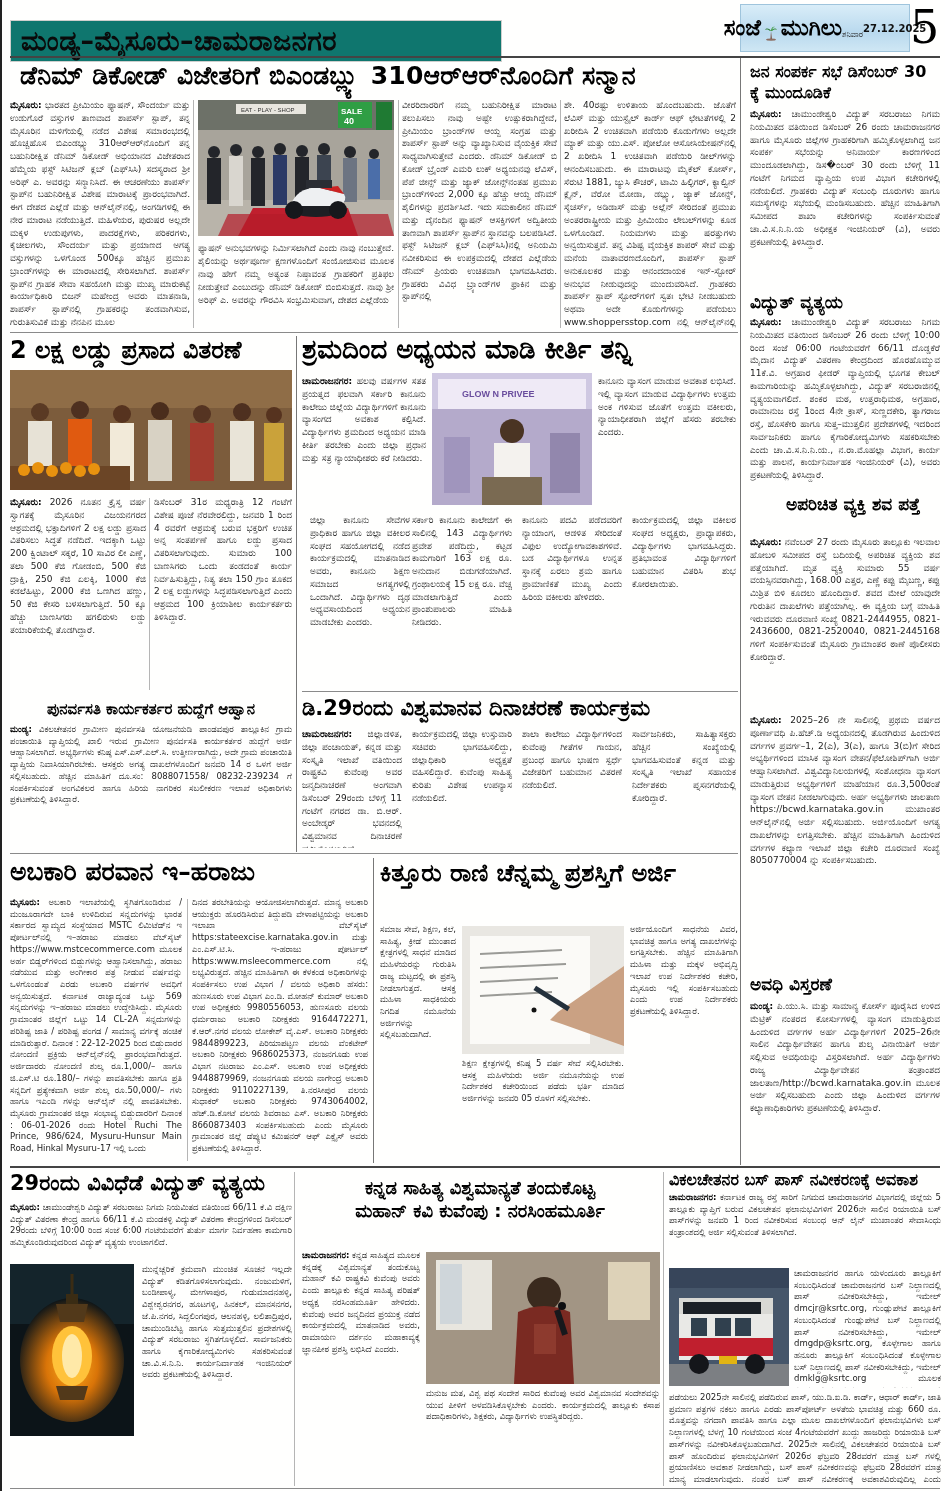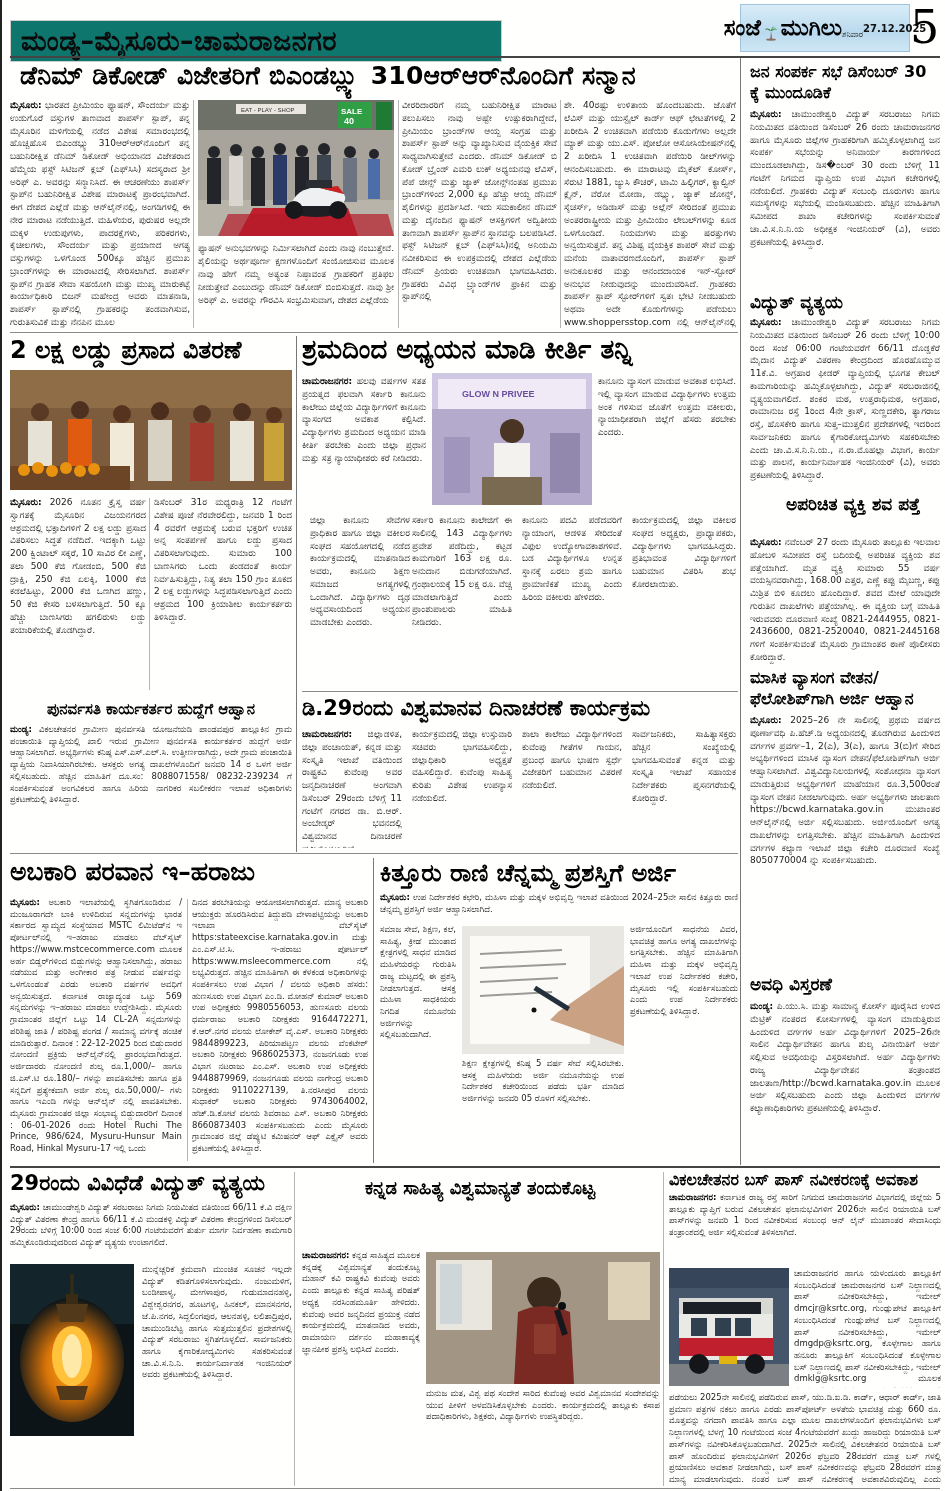--- a/index.html
+++ b/index.html
@@ -214,24 +214,20 @@
   <div class="abs hl" style="left:8px;top:858px;width:360px;font-size:25px;">ಅಬಕಾರಿ ಪರವಾನ ಇ–ಹರಾಜು</div>
   <div class="abs body sm" style="left:8px;top:897px;width:172px;height:266px;">
     <span class="dateline">ಮೈಸೂರು:</span>
     <span>ಅಬಕಾರಿ ಇಲಾಖೆಯಲ್ಲಿ ಸ್ಥಗಿತಗೊಂಡಿರುವ / ಮಂಜೂರಾಗದೇ ಬಾಕಿ ಉಳಿದಿರುವ ಸನ್ನದುಗಳನ್ನು ಭಾರತ ಸರ್ಕಾರದ ಸ್ವಾಮ್ಯದ ಸಂಸ್ಥೆಯಾದ MSTC ಲಿಮಿಟೆಡ್‌ನ ಇ ಪೋರ್ಟಲ್‌ನಲ್ಲಿ ಇ–ಹರಾಜು ಮಾಡಲು ವೆಬ್‌ಸೈಟ್ https://www.mstcecommerce.com ಮೂಲಕ ಅರ್ಹ ಬಿಡ್ಡರ್‌ಗಳಿಂದ ಬಿಡ್ದುಗಳನ್ನು ಆಹ್ವಾನಿಸಲಾಗಿದ್ದು, ಹರಾಜು ನಡೆಯುವ ಮತ್ತು ಅಂಗೀಕಾರ ಪತ್ರ ನೀಡುವ ವರ್ಷವನ್ನು ಒಳಗೊಂಡಂತೆ ಎರಡು ಅಬಕಾರಿ ವರ್ಷಗಳ ಅವಧಿಗೆ ಅನ್ವಯಿಸುತ್ತದೆ. ಕರ್ನಾಟಕ ರಾಜ್ಯಾದ್ಯಂತ ಒಟ್ಟು 569 ಸನ್ನದುಗಳನ್ನು ಇ–ಹರಾಜು ಮಾಡಲು ಉದ್ದೇಶಿಸಿದ್ದು. ಮೈಸೂರು ಗ್ರಾಮಾಂತರ ಜಿಲ್ಲೆಗೆ ಒಟ್ಟು 14 CL-2A ಸನ್ನದುಗಳನ್ನು ಪರಿಶಿಷ್ಟ ಜಾತಿ / ಪರಿಶಿಷ್ಟ ಪಂಗಡ / ಸಾಮಾನ್ಯ ವರ್ಗಕ್ಕೆ ಹಂಚಿಕೆ ಮಾಡಿರುತ್ತಾರೆ. ದಿನಾಂಕ : 22-12-2025 ರಿಂದ ಬಿಡ್ದುದಾರರ ನೋಂದಣಿ ಪ್ರಕ್ರಿಯೆ ಆನ್‌ಲೈನ್‌ನಲ್ಲಿ ಪ್ರಾರಂಭವಾಗಿರುತ್ತದೆ. ಅರ್ಜಿದಾರರು ನೋಂದಣಿ ಶುಲ್ಕ ರೂ.1,000/– ಹಾಗೂ ಜಿ.ಎಸ್.ಟಿ ರೂ.180/– ಗಳನ್ನು ಪಾವತಿಸಬೇಕು ಹಾಗೂ ಪ್ರತಿ ಸನ್ನದಿಗೆ ಪ್ರತ್ಯೇಕವಾಗಿ ಅರ್ಜಿ ಶುಲ್ಕ ರೂ.50,000/– ಗಳು ಹಾಗೂ ಇಎಂಡಿ ಗಳನ್ನು ಆನ್‌ಲೈನ್ ನಲ್ಲಿ ಪಾವತಿಸಬೇಕು. ಮೈಸೂರು ಗ್ರಾಮಾಂತರ ಜಿಲ್ಲಾ ಸಂಭಾವ್ಯ ಬಿಡ್ದುದಾರರಿಗೆ ದಿನಾಂಕ : 06-01-2026 ರಂದು Hotel Ruchi The Prince, 986/624, Mysuru-Hunsur Main Road, Hinkal Mysuru-17 ಇಲ್ಲಿ ಒಂದು</span>
   </div>
   <div class="abs body sm" style="left:190px;top:897px;width:176px;height:266px;">ದಿನದ ತರಬೇತಿಯನ್ನು ಆಯೋಜಿಸಲಾಗಿರುತ್ತದೆ. ಮಾನ್ಯ ಅಬಕಾರಿ ಆಯುಕ್ತರು ಹೊರಡಿಸಿರುವ ತಿದ್ದುಪಡಿ ವೇಳಾಪಟ್ಟಿಯನ್ನು ಅಬಕಾರಿ ಇಲಾಖಾ ವೆಬ್‌ಸೈಟ್ https:stateexcise.karnataka.gov.in ಮತ್ತು ಎಂ.ಎಸ್.ಟಿ.ಸಿ. ಇ-ಹರಾಜು ಪೋರ್ಟಲ್ https:www.msleecommerce.com ನಲ್ಲಿ ಲಭ್ಯವಿರುತ್ತದೆ. ಹೆಚ್ಚಿನ ಮಾಹಿತಿಗಾಗಿ ಈ ಕೆಳಕಂಡ ಅಧಿಕಾರಿಗಳನ್ನು ಸಂಪರ್ಕಿಸಲು ಉಪ ವಿಭಾಗ / ವಲಯ ಅಧಿಕಾರಿ ಹೆಸರು: ಹುಣಸೂರು ಉಪ ವಿಭಾಗ ಎಂ.ಡಿ. ಮೋಹನ್ ಕುಮಾರ್ ಅಬಕಾರಿ ಉಪ ಅಧೀಕ್ಷಕರು 9980556053, ಹುಣಸೂರು ವಲಯ ಧರ್ಮರಾಜು ಅಬಕಾರಿ ನಿರೀಕ್ಷಕರು 9164472271, ಕೆ.ಆರ್.ನಗರ ವಲಯ ಲೋಕೇಶ್ ವೈ.ಎಸ್. ಅಬಕಾರಿ ನಿರೀಕ್ಷಕರು 9844899223, ಪಿರಿಯಾಪಟ್ಟಣ ವಲಯ ವೆಂಕಟೇಶ್ ಅಬಕಾರಿ ನಿರೀಕ್ಷಕರು 9686025373, ನಂಜನಗೂಡು ಉಪ ವಿಭಾಗ ನಟರಾಜು ಎಂ.ಎಸ್. ಅಬಕಾರಿ ಉಪ ಅಧೀಕ್ಷಕರು 9448879969, ನಂಜನಗೂಡು ವಲಯ ನಾಗೇಂದ್ರ ಅಬಕಾರಿ ನಿರೀಕ್ಷಕರು 9110227139, ತಿ.ನರಸೀಪುರ ವಲಯ ಸುಧಾಕರ್ ಅಬಕಾರಿ ನಿರೀಕ್ಷಕರು 9743064002, ಹೆಚ್.ಡಿ.ಕೋಟೆ ವಲಯ ಶಿವರಾಜು ಎಸ್. ಅಬಕಾರಿ ನಿರೀಕ್ಷಕರು 8660873403 ಸಂಪರ್ಕಿಸಬಹುದು ಎಂದು ಮೈಸೂರು ಗ್ರಾಮಾಂತರ ಜಿಲ್ಲೆ ಡೆಪ್ಯುಟಿ ಕಮಿಷನರ್ ಆಫ್ ಎಕ್ಸೈಸ್ ಅವರು ಪ್ರಕಟಣೆಯಲ್ಲಿ ತಿಳಿಸಿದ್ದಾರೆ.</div>
   <div class="rule-v" style="left:185px;top:899px;height:262px;"></div>
   <div class="rule-v dark" style="left:371px;top:858px;height:305px;"></div>
 
   <div class="abs hl hl-xl" style="left:378px;top:860px;width:358px;">ಕಿತ್ತೂರು ರಾಣಿ ಚೆನ್ನಮ್ಮ ಪ್ರಶಸ್ತಿಗೆ ಅರ್ಜಿ</div>
-  <div class="abs body sm" style="left:378px;top:892px;width:358px;height:28px;">
-    <span class="dateline">ಮೈಸೂರು:</span>
-    <span>ಉಪ ನಿರ್ದೇಶಕರ ಕಛೇರಿ, ಮಹಿಳಾ ಮತ್ತು ಮಕ್ಕಳ ಅಭಿವೃದ್ಧಿ ಇಲಾಖೆ ವತಿಯಿಂದ 2024–25ನೇ ಸಾಲಿನ ಕಿತ್ತೂರು ರಾಣಿ ಚೆನ್ನಮ್ಮ ಪ್ರಶಸ್ತಿಗೆ ಅರ್ಜಿ ಆಹ್ವಾನಿಸಲಾಗಿದೆ.</span>
-  </div>
 
   <div class="abs body sm" style="left:378px;top:924px;width:76px;height:238px;">ಸಮಾಜ ಸೇವೆ, ಶಿಕ್ಷಣ, ಕಲೆ, ಸಾಹಿತ್ಯ, ಕ್ರೀಡೆ ಮುಂತಾದ ಕ್ಷೇತ್ರಗಳಲ್ಲಿ ಸಾಧನೆ ಮಾಡಿದ ಮಹಿಳೆಯರನ್ನು ಗುರುತಿಸಿ ರಾಜ್ಯ ಮಟ್ಟದಲ್ಲಿ ಈ ಪ್ರಶಸ್ತಿ ನೀಡಲಾಗುತ್ತದೆ. ಆಸಕ್ತ ಮಹಿಳಾ ಸಾಧಕಿಯರು ನಿಗದಿತ ನಮೂನೆಯ ಅರ್ಜಿಗಳನ್ನು ಸಲ್ಲಿಸಬಹುದಾಗಿದೆ.</div>
 
   <div class="abs" style="left:460px;top:926px;width:162px;height:128px;">
     <svg class="ph" width="162" height="128" viewBox="0 0 162 128" preserveAspectRatio="none">
       <rect width="162" height="128" fill="#e9e7e2"></rect>
       <rect x="8" y="10" width="120" height="108" fill="#fbfaf7"></rect>
       <g stroke="#9a9a96" stroke-width="2">
         <line x1="18" y1="28" x2="100" y2="24"></line>
           <line x1="18" y1="42" x2="104" y2="38"></line>
@@ -260,24 +256,20 @@
     <span class="dateline">ಮೈಸೂರು:</span>
     <span>ಚಾಮುಂಡೇಶ್ವರಿ ವಿದ್ಯುತ್ ಸರಬರಾಜು ನಿಗಮ ನಿಯಮಿತದ ವತಿಯಿಂದ ಡಿಸೆಂಬರ್ 26 ರಂದು ಬೆಳಿಗ್ಗೆ 10:00 ರಿಂದ ಸಂಜೆ 06:00 ಗಂಟೆಯವರೆಗೆ 66/11 ದೊಡ್ಡಕೆರೆ ಮೈದಾನ ವಿದ್ಯುತ್ ವಿತರಣಾ ಕೇಂದ್ರದಿಂದ ಹೊರಹೊಮ್ಮುವ 11ಕೆ.ವಿ. ಅಗ್ರಹಾರ ಫೀಡರ್ ವ್ಯಾಪ್ತಿಯಲ್ಲಿ ಭೂಗತ ಕೇಬಲ್ ಕಾಮಗಾರಿಯನ್ನು ಹಮ್ಮಿಕೊಳ್ಳಲಾಗಿದ್ದು, ವಿದ್ಯುತ್ ಸರಬರಾಜಿನಲ್ಲಿ ವ್ಯತ್ಯಯವಾಗಲಿದೆ. ಶಂಕರ ಮಠ, ಉತ್ತರಾಧಿಮಠ, ಅಗ್ರಹಾರ, ರಾಮಾನುಜ ರಸ್ತೆ 1ರಿಂದ 4ನೇ ಕ್ರಾಸ್, ಸುಣ್ಣದಕೇರಿ, ತ್ಯಾಗರಾಜ ರಸ್ತೆ, ಹೊಸಕೇರಿ ಹಾಗೂ ಸುತ್ತ–ಮುತ್ತಲಿನ ಪ್ರದೇಶಗಳಲ್ಲಿ ಇದರಿಂದ ಸಾರ್ವಜನಿಕರು ಹಾಗೂ ಕೈಗಾರಿಕೋದ್ಯಮಿಗಳು ಸಹಕರಿಸಬೇಕು ಎಂದು ಚಾ.ವಿ.ಸ.ನಿ.ನಿ.ಯ., ನ.ರಾ.ಮೊಹಲ್ಲಾ ವಿಭಾಗ, ಕಾರ್ಯ ಮತ್ತು ಪಾಲನೆ, ಕಾರ್ಯನಿರ್ವಾಹಕ ಇಂಜಿನಿಯರ್ (ವಿ), ಅವರು ಪ್ರಕಟಣೆಯಲ್ಲಿ ತಿಳಿಸಿದ್ದಾರೆ.</span>
   </div>
 
   <div class="abs hl hl-m" style="left:748px;top:495px;width:190px;margin-left:36px;">ಅಪರಿಚಿತ ವ್ಯಕ್ತಿ ಶವ ಪತ್ತೆ</div>
   <div class="abs body" style="left:748px;top:520px;width:190px;height:144px;margin-top:16px;">
     <span class="dateline">ಮೈಸೂರು:</span>
     <span>ನವೆಂಬರ್ 27 ರಂದು ಮೈಸೂರು ತಾಲ್ಲೂಕು ಇಲವಾಲ ಹೋಬಳಿ ಸಮೀಪದ ರಸ್ತೆ ಬದಿಯಲ್ಲಿ ಅಪರಿಚಿತ ವ್ಯಕ್ತಿಯ ಶವ ಪತ್ತೆಯಾಗಿದೆ. ಮೃತ ವ್ಯಕ್ತಿ ಸುಮಾರು 55 ವರ್ಷ ವಯಸ್ಸಿನವರಾಗಿದ್ದು, 168.00 ಎತ್ತರ, ಎಣ್ಣೆ ಕಪ್ಪು ಮೈಬಣ್ಣ, ಕಪ್ಪು ಮಿಶ್ರಿತ ಬಿಳಿ ಕೂದಲು ಹೊಂದಿದ್ದಾರೆ. ಶವದ ಮೇಲೆ ಯಾವುದೇ ಗುರುತಿನ ದಾಖಲೆಗಳು ಪತ್ತೆಯಾಗಿಲ್ಲ. ಈ ವ್ಯಕ್ತಿಯ ಬಗ್ಗೆ ಮಾಹಿತಿ ಇರುವವರು ದೂರವಾಣಿ ಸಂಖ್ಯೆ 0821-2444955, 0821-2436600, 0821-2520040, 0821-2445168 ಗಳಿಗೆ ಸಂಪರ್ಕಿಸುವಂತೆ ಮೈಸೂರು ಗ್ರಾಮಾಂತರ ಠಾಣೆ ಪೊಲೀಸರು ಕೋರಿದ್ದಾರೆ.</span>
   </div>
 
-  <div class="abs hl" style="left:748px;top:668px;width:190px;font-size:16px;line-height:1.3;">
-    <div>ಮಾಸಿಕ ವ್ಯಾಸಂಗ ವೇತನ/</div>
-      <div>ಫೆಲೋಶಿಪ್‌ಗಾಗಿ ಅರ್ಜಿ ಆಹ್ವಾನ</div>
-  </div>
   <div class="abs body" style="left:748px;top:714px;width:190px;height:256px;">
     <span class="dateline">ಮೈಸೂರು:</span>
     <span>2025–26 ನೇ ಸಾಲಿನಲ್ಲಿ ಪ್ರಥಮ ವರ್ಷದ ಪೂರ್ಣಾವಧಿ ಪಿ.ಹೆಚ್.ಡಿ ಅಧ್ಯಯನದಲ್ಲಿ ತೊಡಗಿರುವ ಹಿಂದುಳಿದ ವರ್ಗಗಳ ಪ್ರವರ್ಗ–1, 2(ಎ), 3(ಎ), ಹಾಗೂ 3(ಬಿ)ಗೆ ಸೇರಿದ ಅಭ್ಯರ್ಥಿಗಳಿಂದ ಮಾಸಿಕ ವ್ಯಾಸಂಗ ವೇತನ/ಫೆಲೋಶಿಪ್‌ಗಾಗಿ ಅರ್ಜಿ ಆಹ್ವಾನಿಸಲಾಗಿದೆ. ವಿಶ್ವವಿದ್ಯಾನಿಲಯಗಳಲ್ಲಿ ಸಂಶೋಧನಾ ವ್ಯಾಸಂಗ ಮಾಡುತ್ತಿರುವ ಅಭ್ಯರ್ಥಿಗಳಿಗೆ ಮಾಹೆಯಾನ ರೂ.3,500ರಂತೆ ವ್ಯಾಸಂಗ ವೇತನ ನೀಡಲಾಗುವುದು. ಅರ್ಹ ಅಭ್ಯರ್ಥಿಗಳು ಜಾಲತಾಣ https://bcwd.karnataka.gov.in ಮುಖಾಂತರ ಆನ್‌ಲೈನ್‌ನಲ್ಲಿ ಅರ್ಜಿ ಸಲ್ಲಿಸಬಹುದು. ಅರ್ಜಿಯೊಂದಿಗೆ ಅಗತ್ಯ ದಾಖಲೆಗಳನ್ನು ಲಗತ್ತಿಸಬೇಕು. ಹೆಚ್ಚಿನ ಮಾಹಿತಿಗಾಗಿ ಹಿಂದುಳಿದ ವರ್ಗಗಳ ಕಲ್ಯಾಣ ಇಲಾಖೆ ಜಿಲ್ಲಾ ಕಚೇರಿ ದೂರವಾಣಿ ಸಂಖ್ಯೆ 8050770004 ನ್ನು ಸಂಪರ್ಕಿಸಬಹುದು.</span>
   </div>
 
   <div class="abs hl hl-m" style="left:748px;top:975px;width:190px;">ಅವಧಿ ವಿಸ್ತರಣೆ</div>
   <div class="abs body" style="left:748px;top:1000px;width:190px;height:162px;">
     <span class="dateline">ಮಂಡ್ಯ:</span>
     <span>ಪಿ.ಯು.ಸಿ. ಮತ್ತು ಸಾಮಾನ್ಯ ಕೋರ್ಸ್ ಪೂರೈಸಿದ ಉಳಿದ ಮೆಟ್ರಿಕ್ ನಂತರದ ಕೋರ್ಸುಗಳಲ್ಲಿ ವ್ಯಾಸಂಗ ಮಾಡುತ್ತಿರುವ ಹಿಂದುಳಿದ ವರ್ಗಗಳ ಅರ್ಹ ವಿದ್ಯಾರ್ಥಿಗಳಿಗೆ 2025–26ನೇ ಸಾಲಿನ ವಿದ್ಯಾರ್ಥಿವೇತನ ಹಾಗೂ ಶುಲ್ಕ ವಿನಾಯಿತಿಗೆ ಅರ್ಜಿ ಸಲ್ಲಿಸುವ ಅವಧಿಯನ್ನು ವಿಸ್ತರಿಸಲಾಗಿದೆ. ಅರ್ಹ ವಿದ್ಯಾರ್ಥಿಗಳು ರಾಜ್ಯ ವಿದ್ಯಾರ್ಥಿವೇತನ ತಂತ್ರಾಂಶದ ಜಾಲತಾಣ/http://bcwd.karnataka.gov.in ಮೂಲಕ ಅರ್ಜಿ ಸಲ್ಲಿಸಬಹುದು ಎಂದು ಜಿಲ್ಲಾ ಹಿಂದುಳಿದ ವರ್ಗಗಳ ಕಲ್ಯಾಣಾಧಿಕಾರಿಗಳು ಪ್ರಕಟಣೆಯಲ್ಲಿ ತಿಳಿಸಿದ್ದಾರೆ.</span>
   </div>
@@ -306,20 +298,21 @@
       <path d="M46 122 H78 L74 136 H50 Z" fill="#52391a"></path>
       <line x1="62" y1="10" x2="62" y2="30" stroke="#3a2c14" stroke-width="3"></line>
     </svg>
   </div>
   <div class="abs body sm" style="left:140px;top:1264px;width:150px;height:222px;">ಮುನ್ನೆಚ್ಚರಿಕೆ ಕ್ರಮವಾಗಿ ಮುಂಚಿತ ಸೂಚನೆ ಇಲ್ಲದೇ ವಿದ್ಯುತ್ ಕಡಿತಗೊಳಿಸಲಾಗುವುದು. ನಂಜುಮಳಿಗೆ, ಬಂಡೀಪಾಳ್ಯ, ಮೇಗಳಾಪುರ, ಗುಡುಮಾದನಹಳ್ಳಿ, ವಿಶ್ವೇಶ್ವರನಗರ, ಹೂಟಗಳ್ಳಿ, ಹಿನಕಲ್, ಮಾನಸನಗರ, ಜೆ.ಪಿ.ನಗರ, ಸಿದ್ದಲಿಂಗಪುರ, ಆಲನಹಳ್ಳಿ, ಲಲಿತಾದ್ರಿಪುರ, ಚಾಮುಂಡಿಬೆಟ್ಟ ಹಾಗೂ ಸುತ್ತಮುತ್ತಲಿನ ಪ್ರದೇಶಗಳಲ್ಲಿ ವಿದ್ಯುತ್ ಸರಬರಾಜು ಸ್ಥಗಿತಗೊಳ್ಳಲಿದೆ. ಸಾರ್ವಜನಿಕರು ಹಾಗೂ ಕೈಗಾರಿಕೋದ್ಯಮಿಗಳು ಸಹಕರಿಸುವಂತೆ ಚಾ.ವಿ.ಸ.ನಿ.ನಿ. ಕಾರ್ಯನಿರ್ವಾಹಕ ಇಂಜಿನಿಯರ್ ಅವರು ಪ್ರಕಟಣೆಯಲ್ಲಿ ತಿಳಿಸಿದ್ದಾರೆ.</div>
 
   <div class="rule-v" style="left:292px;top:1172px;height:314px;"></div>
 
   <div class="abs hl ctr" style="left:298px;top:1176px;width:360px;font-size:18px;line-height:1.3;">
     <div>ಕನ್ನಡ ಸಾಹಿತ್ಯ ವಿಶ್ವಮಾನ್ಯತೆ ತಂದುಕೊಟ್ಟ</div>
+      <div>ಮಹಾನ್ ಕವಿ ಕುವೆಂಪು : ನರಸಿಂಹಮೂರ್ತಿ</div>
   </div>
   <div class="abs body sm" style="left:300px;top:1250px;width:118px;height:236px;">
     <span class="dateline">ಚಾಮರಾಜನಗರ:</span>
     <span>ಕನ್ನಡ ಸಾಹಿತ್ಯದ ಮೂಲಕ ಕನ್ನಡಕ್ಕೆ ವಿಶ್ವಮಾನ್ಯತೆ ತಂದುಕೊಟ್ಟ ಮಹಾನ್ ಕವಿ ರಾಷ್ಟ್ರಕವಿ ಕುವೆಂಪು ಅವರು ಎಂದು ತಾಲ್ಲೂಕು ಕನ್ನಡ ಸಾಹಿತ್ಯ ಪರಿಷತ್ ಅಧ್ಯಕ್ಷ ನರಸಿಂಹಮೂರ್ತಿ ಹೇಳಿದರು. ಕುವೆಂಪು ಅವರ ಜನ್ಮದಿನದ ಪ್ರಯುಕ್ತ ನಡೆದ ಕಾರ್ಯಕ್ರಮದಲ್ಲಿ ಮಾತನಾಡಿದ ಅವರು, ರಾಮಾಯಣ ದರ್ಶನಂ ಮಹಾಕಾವ್ಯಕ್ಕೆ ಜ್ಞಾನಪೀಠ ಪ್ರಶಸ್ತಿ ಲಭಿಸಿದೆ ಎಂದರು.</span>
   </div>
   <div class="abs" style="left:424px;top:1252px;width:234px;height:132px;">
     <svg class="ph" width="234" height="132" viewBox="0 0 234 132" preserveAspectRatio="none">
       <rect width="234" height="132" fill="#a29584"></rect>
       <rect x="10" y="8" width="56" height="70" fill="#e8e6df"></rect>
       <rect x="14" y="12" width="22" height="60" fill="#cfd6da"></rect>

